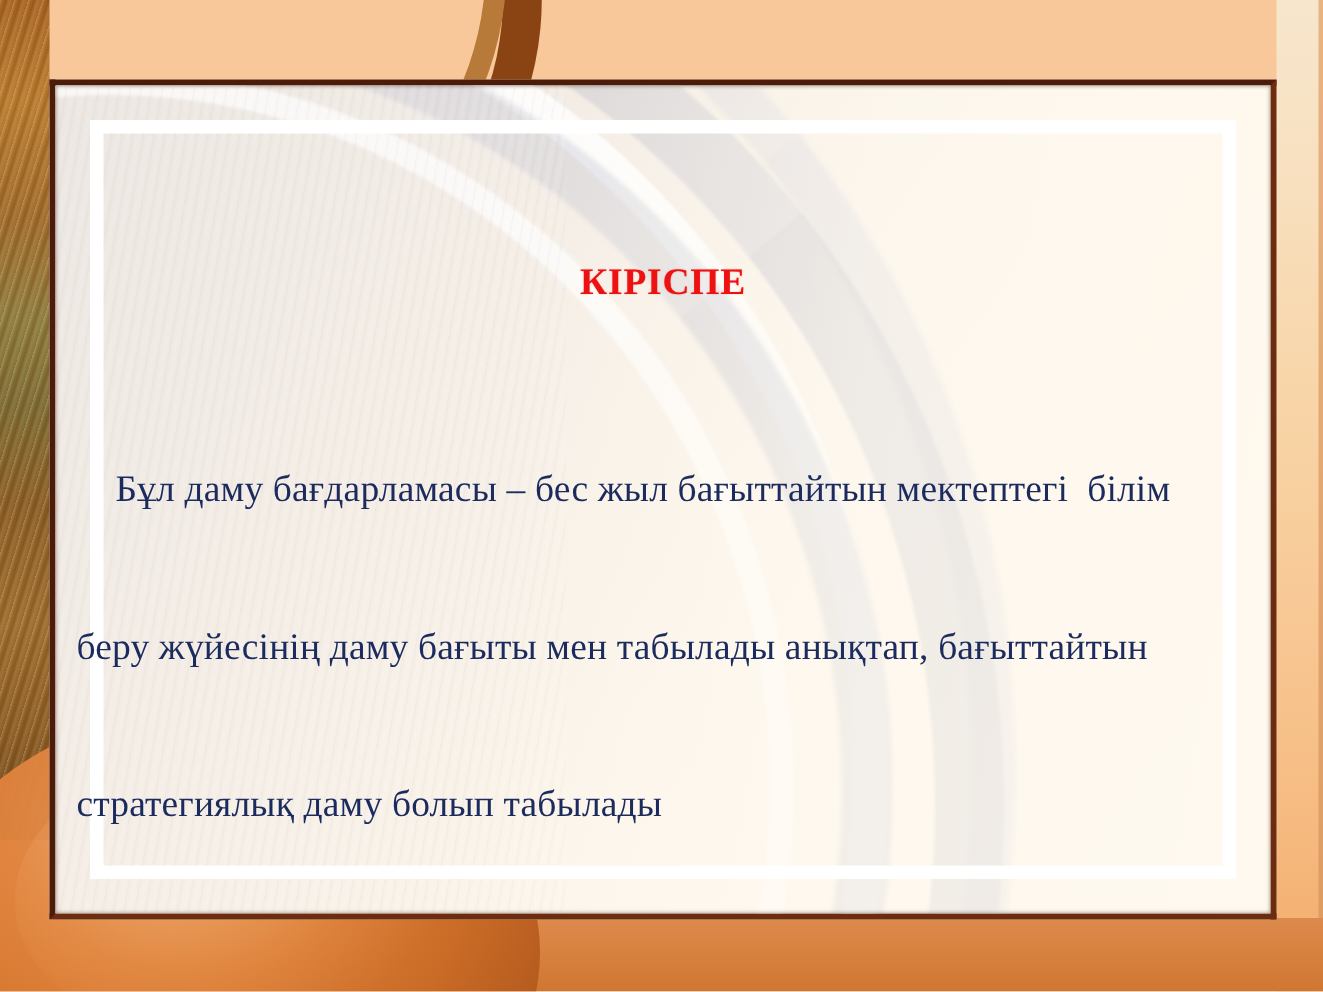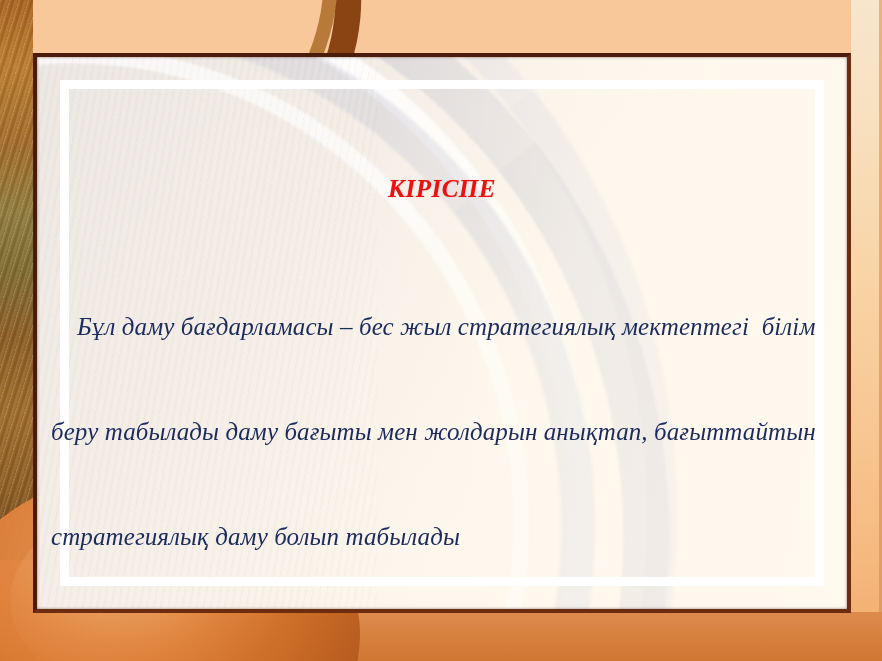--- a/index.html
+++ b/index.html
@@ -14,21 +14,20 @@
     font-family: "Liberation Serif", "DejaVu Serif", serif;
   }
 
   
   #slide {
     position: relative;
     width: 882px;
     height: 661px;
     overflow: hidden;
     background: #f9c899;
-    font-style: italic;
   }
 
   
   .bg-base {
     position: absolute;
     inset: 0;
     background:
       linear-gradient(to bottom,
         #f8c79a 0px, #f8c79a 52px,
         #f7c292 110px,
@@ -310,22 +309,22 @@
       <div class="panel-texture"></div>
       <div class="panel-wash"></div>
     </div>
 
     <div class="white-border"></div>
 
     <div class="content">
       <div class="slide-title">КІРІСПЕ</div>
 
       <div class="body-block">
-        <span class="body-line first">Бұл даму бағдарламасы – бес жыл стратегиялық мектептегі  білім</span>
-        <span class="body-line">беру табылады даму бағыты мен жолдарын анықтап, бағыттайтын</span>
+        <span class="body-line first">Бұл даму бағдарламасы – бес жыл бағыттайтын мектептегі  білім</span>
+        <span class="body-line">беру жүйесінің даму бағыты мен табылады анықтап, бағыттайтын</span>
         <span class="body-line">стратегиялық даму болып табылады</span>
       </div>
     </div>
 
     <div class="frame-inner-shadow"></div>
   </div>
 
 </div>
 
 </body></html>

